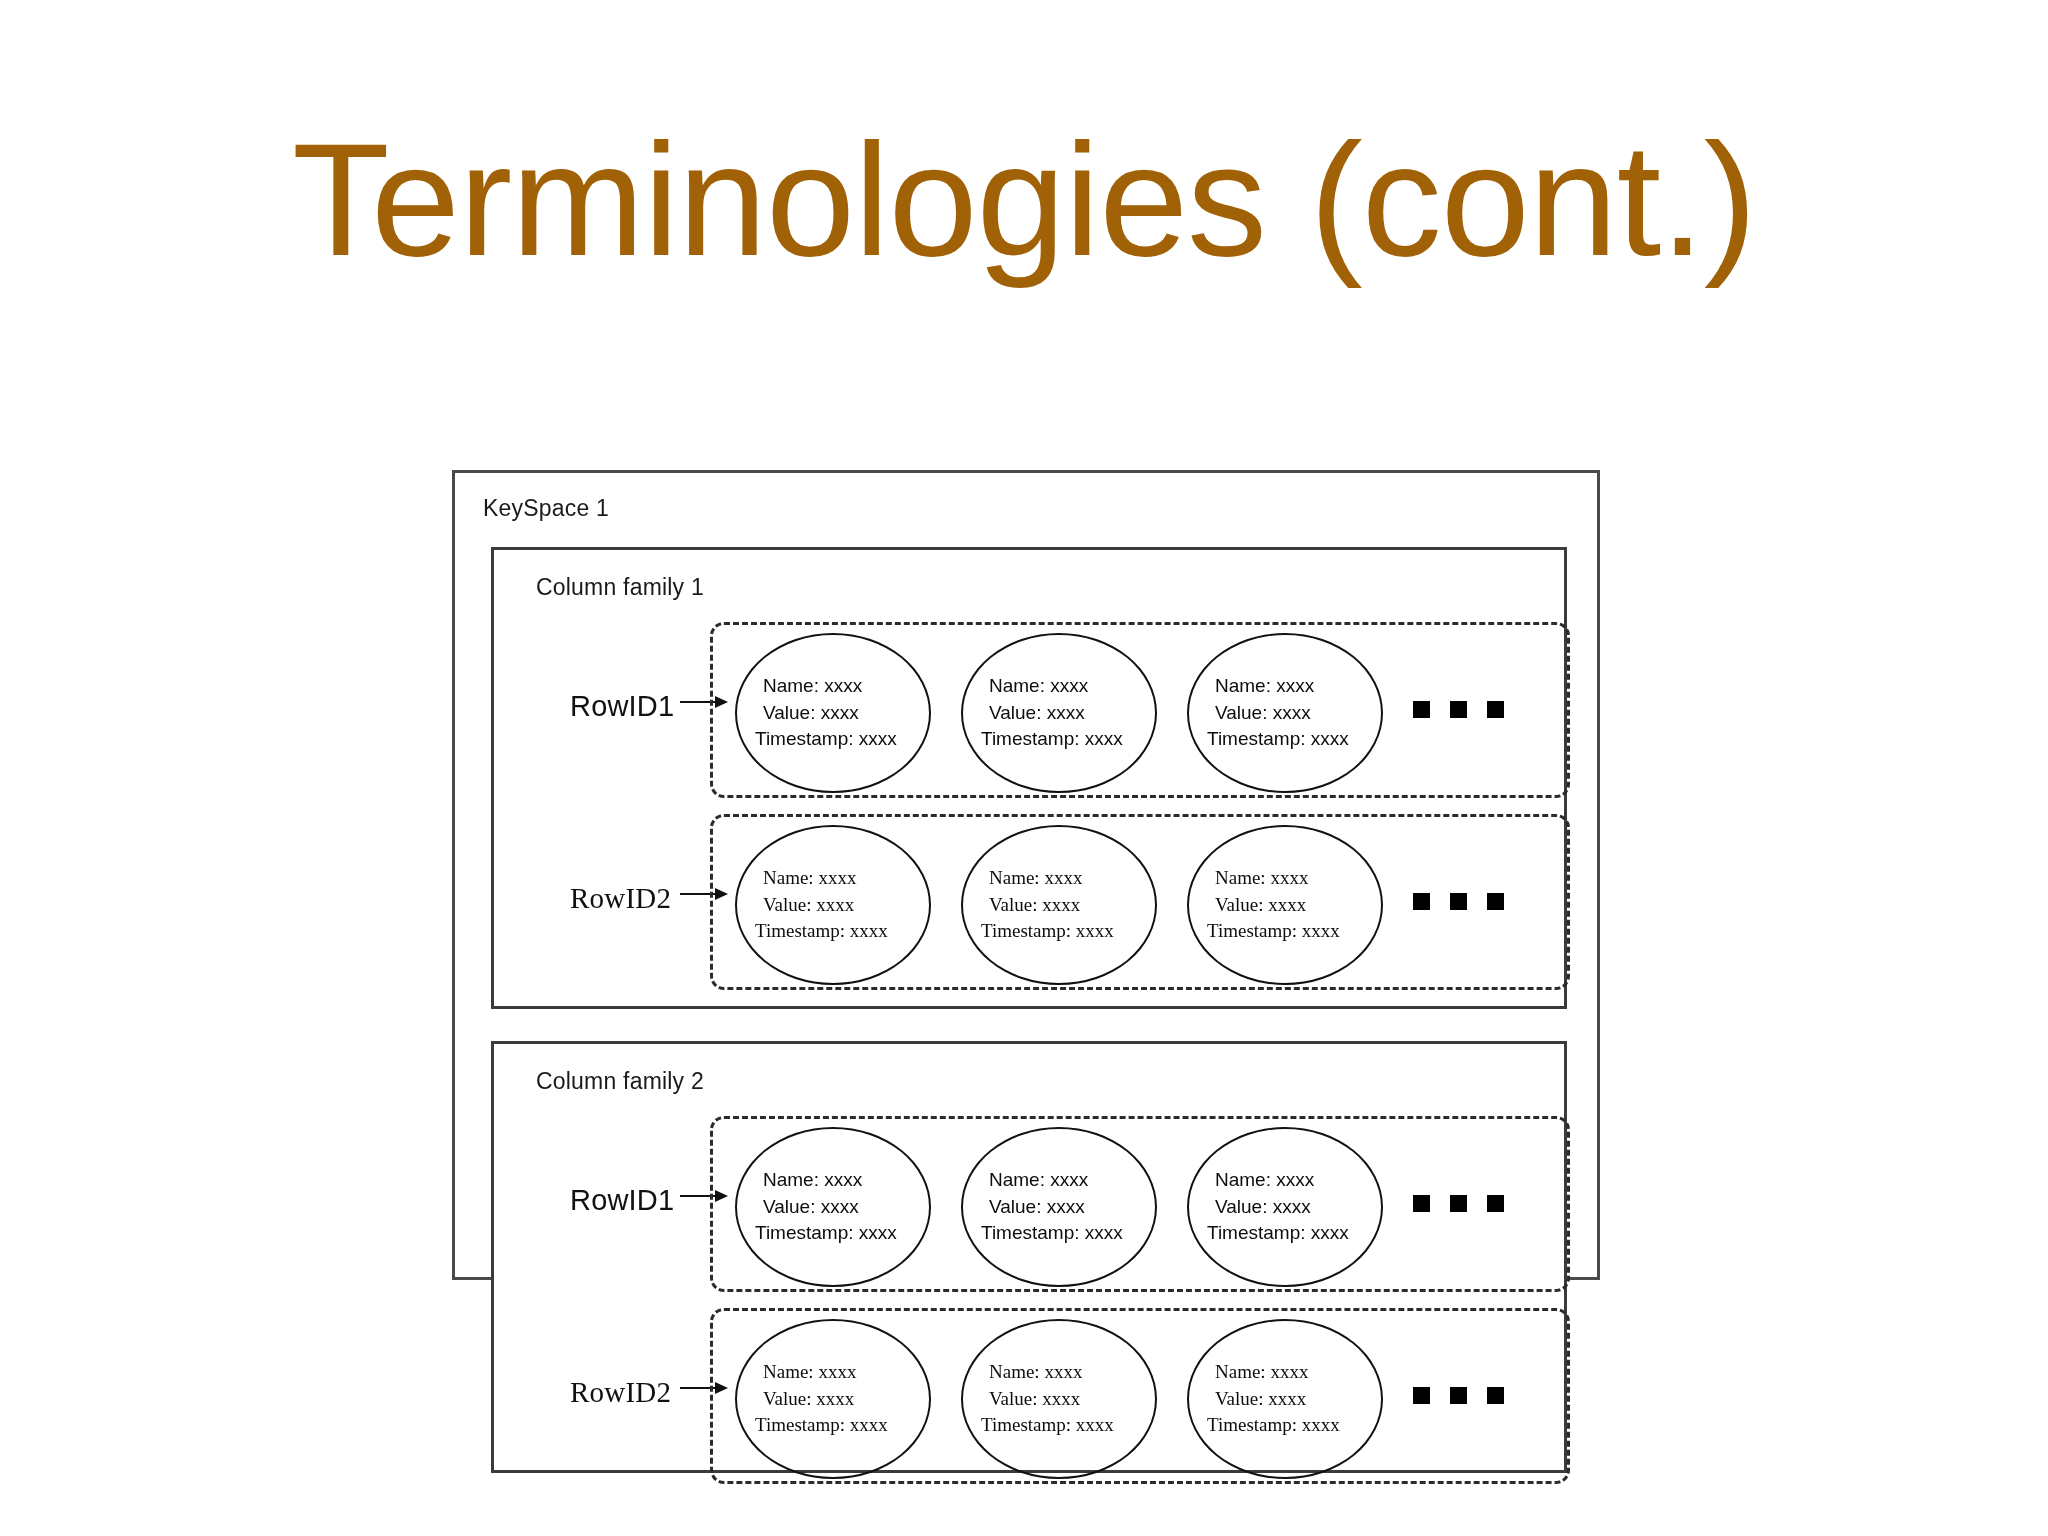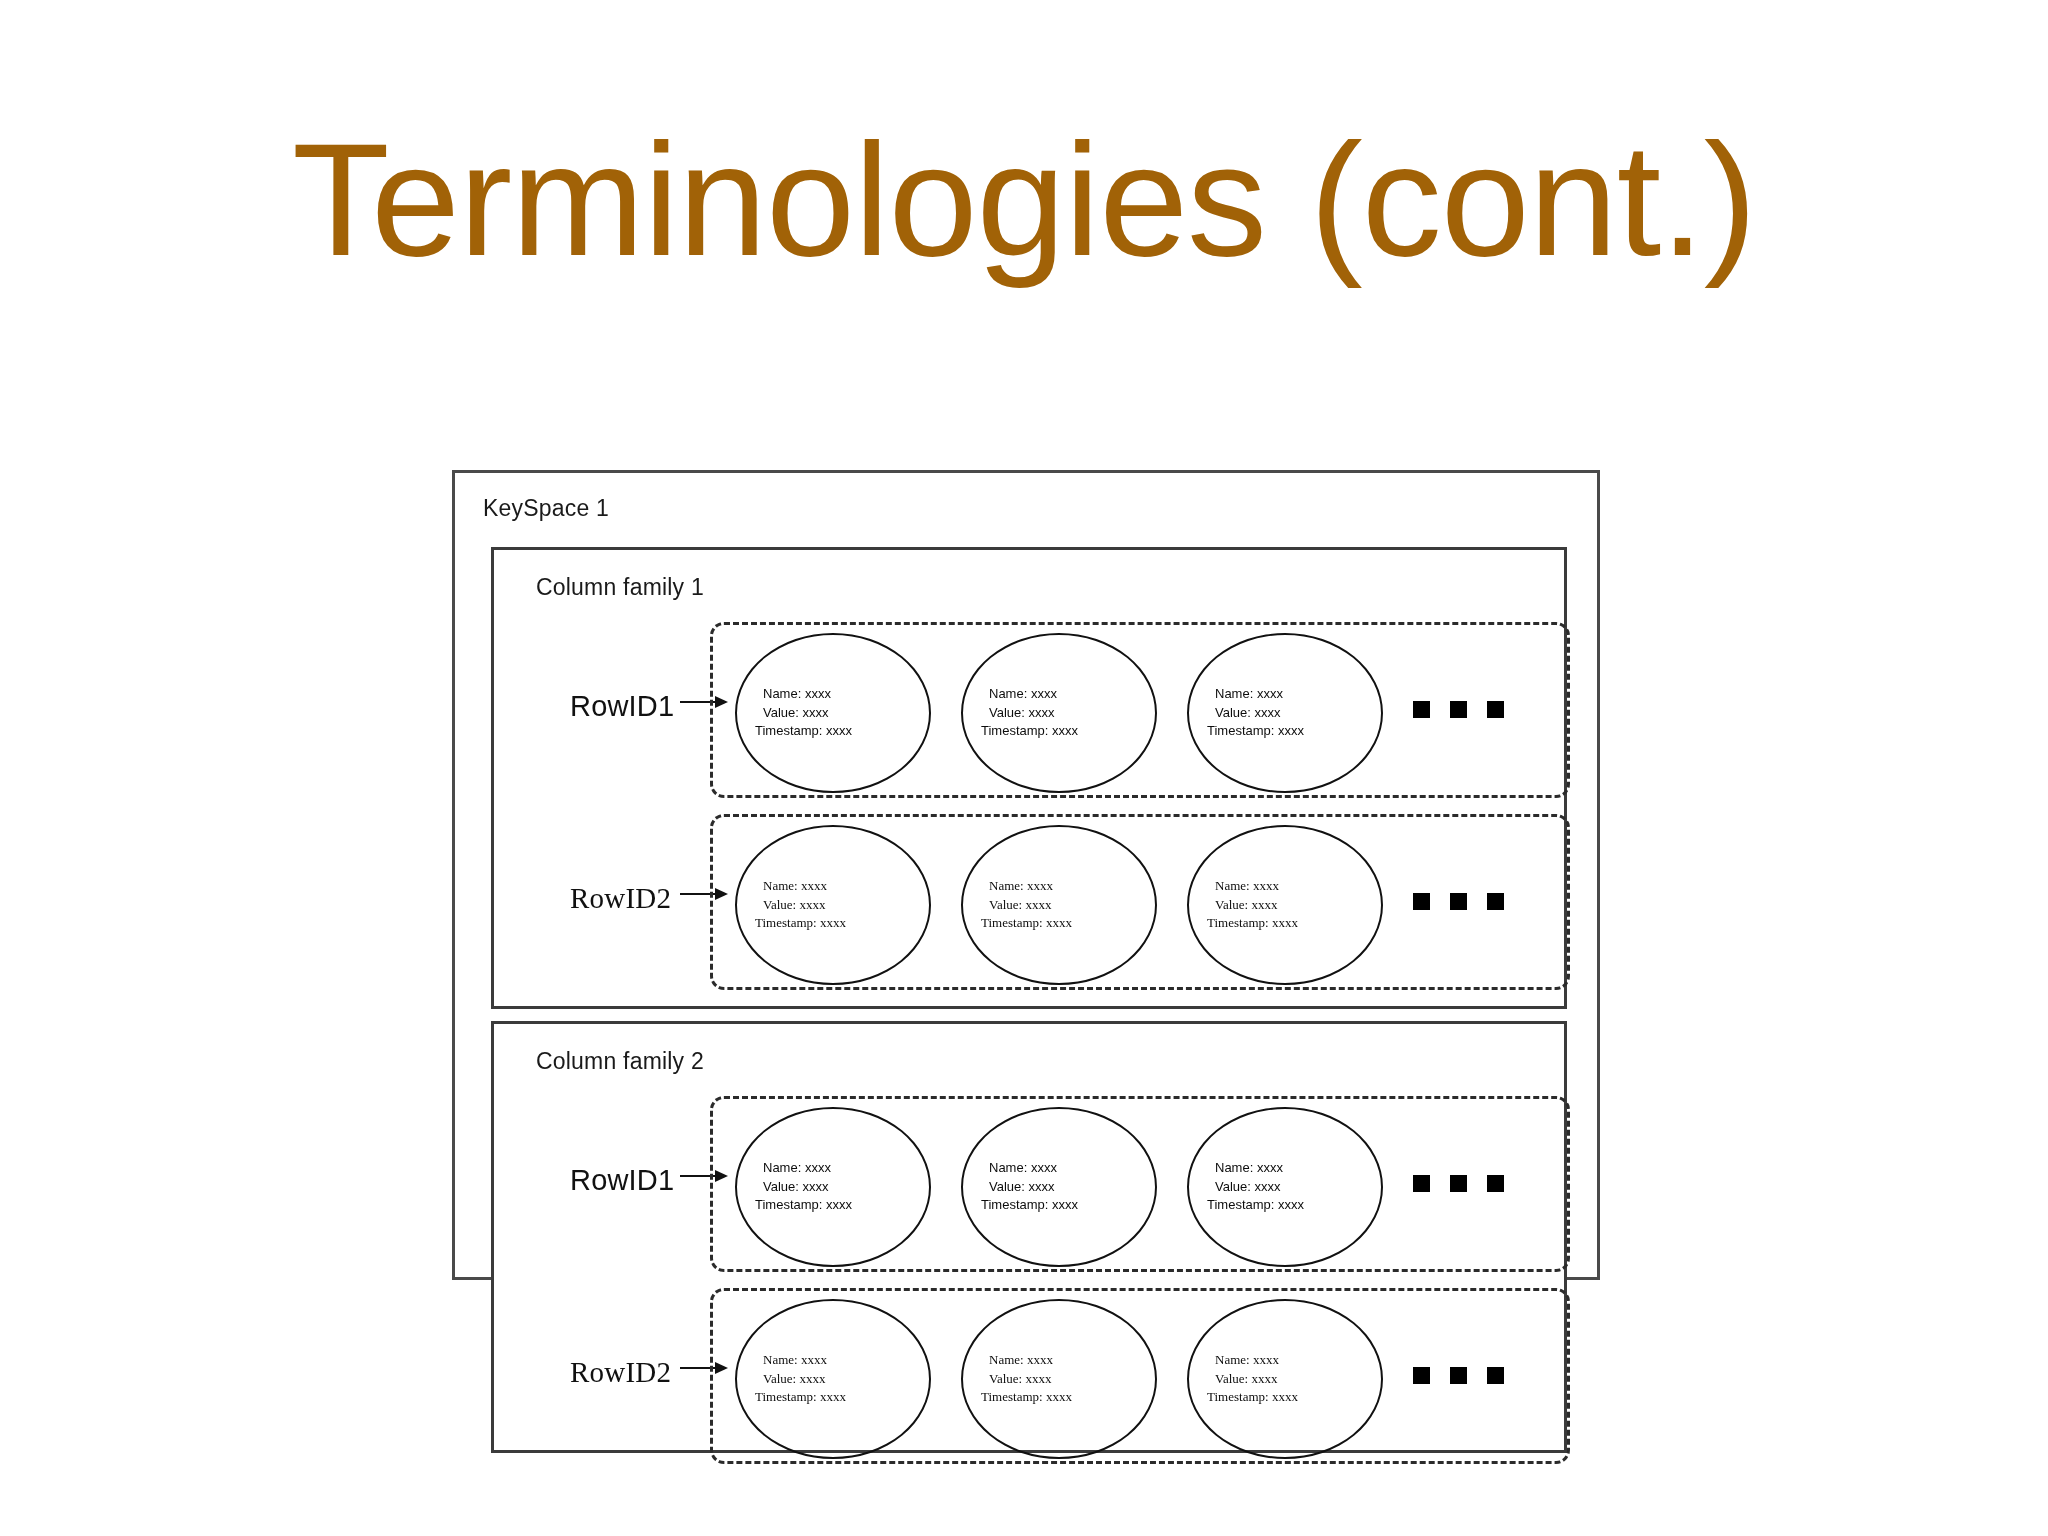--- a/index.html
+++ b/index.html
@@ -56,21 +56,21 @@
   
   .cf-box {
     position: absolute;
     left: 36px;
     width: 1076px;
     border: 3px solid #3b3b3b;
     box-sizing: border-box;
     background: #ffffff;
   }
   #cf-1 { top: 74px;  height: 462px; padding-left: 48px; }
-  #cf-2 { top: 548px; height: 432px; padding-left: 15px; }
+  #cf-2 { top: 568px; height: 432px; padding-left: 15px; }
 
   .cf-label {
     position: absolute;
     left: 42px;
     top: 24px;
     font-size: 23px;
     letter-spacing: 0.2px;
     color: #1a1a1a;
     white-space: nowrap;
   }
@@ -140,21 +140,21 @@
     align-items: flex-start;
     justify-content: center;
     padding-left: 26px;
     box-sizing: border-box;
   }
   .cell-1 { left: 22px; }
   .cell-2 { left: 248px; }
   .cell-3 { left: 474px; }
 
   .cell-line {
-    font-size: 13px;
+    font-size: 19px;
     line-height: 1.42;
     color: #0d0d0d;
     white-space: nowrap;
   }
   .cell-line.ts { margin-left: -8px; }
 
   
   .ellipsis {
     position: absolute;
     left: 700px;

